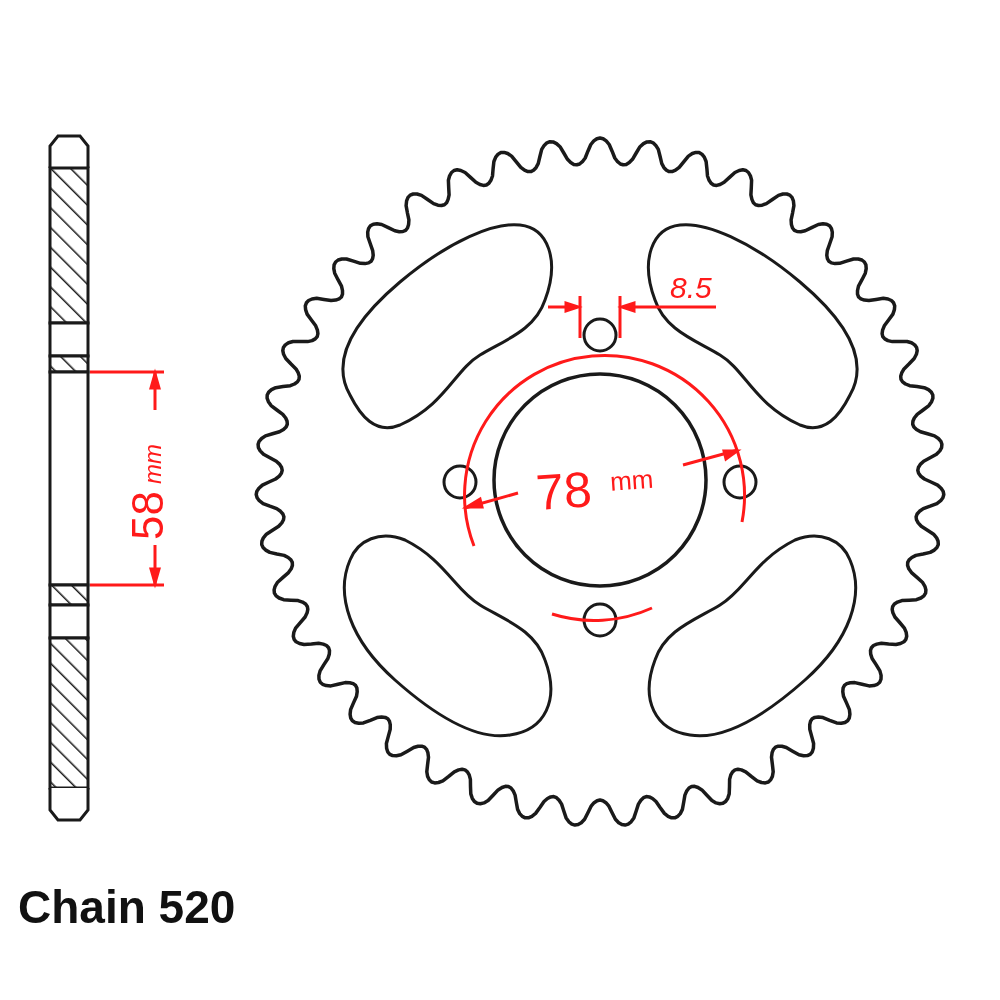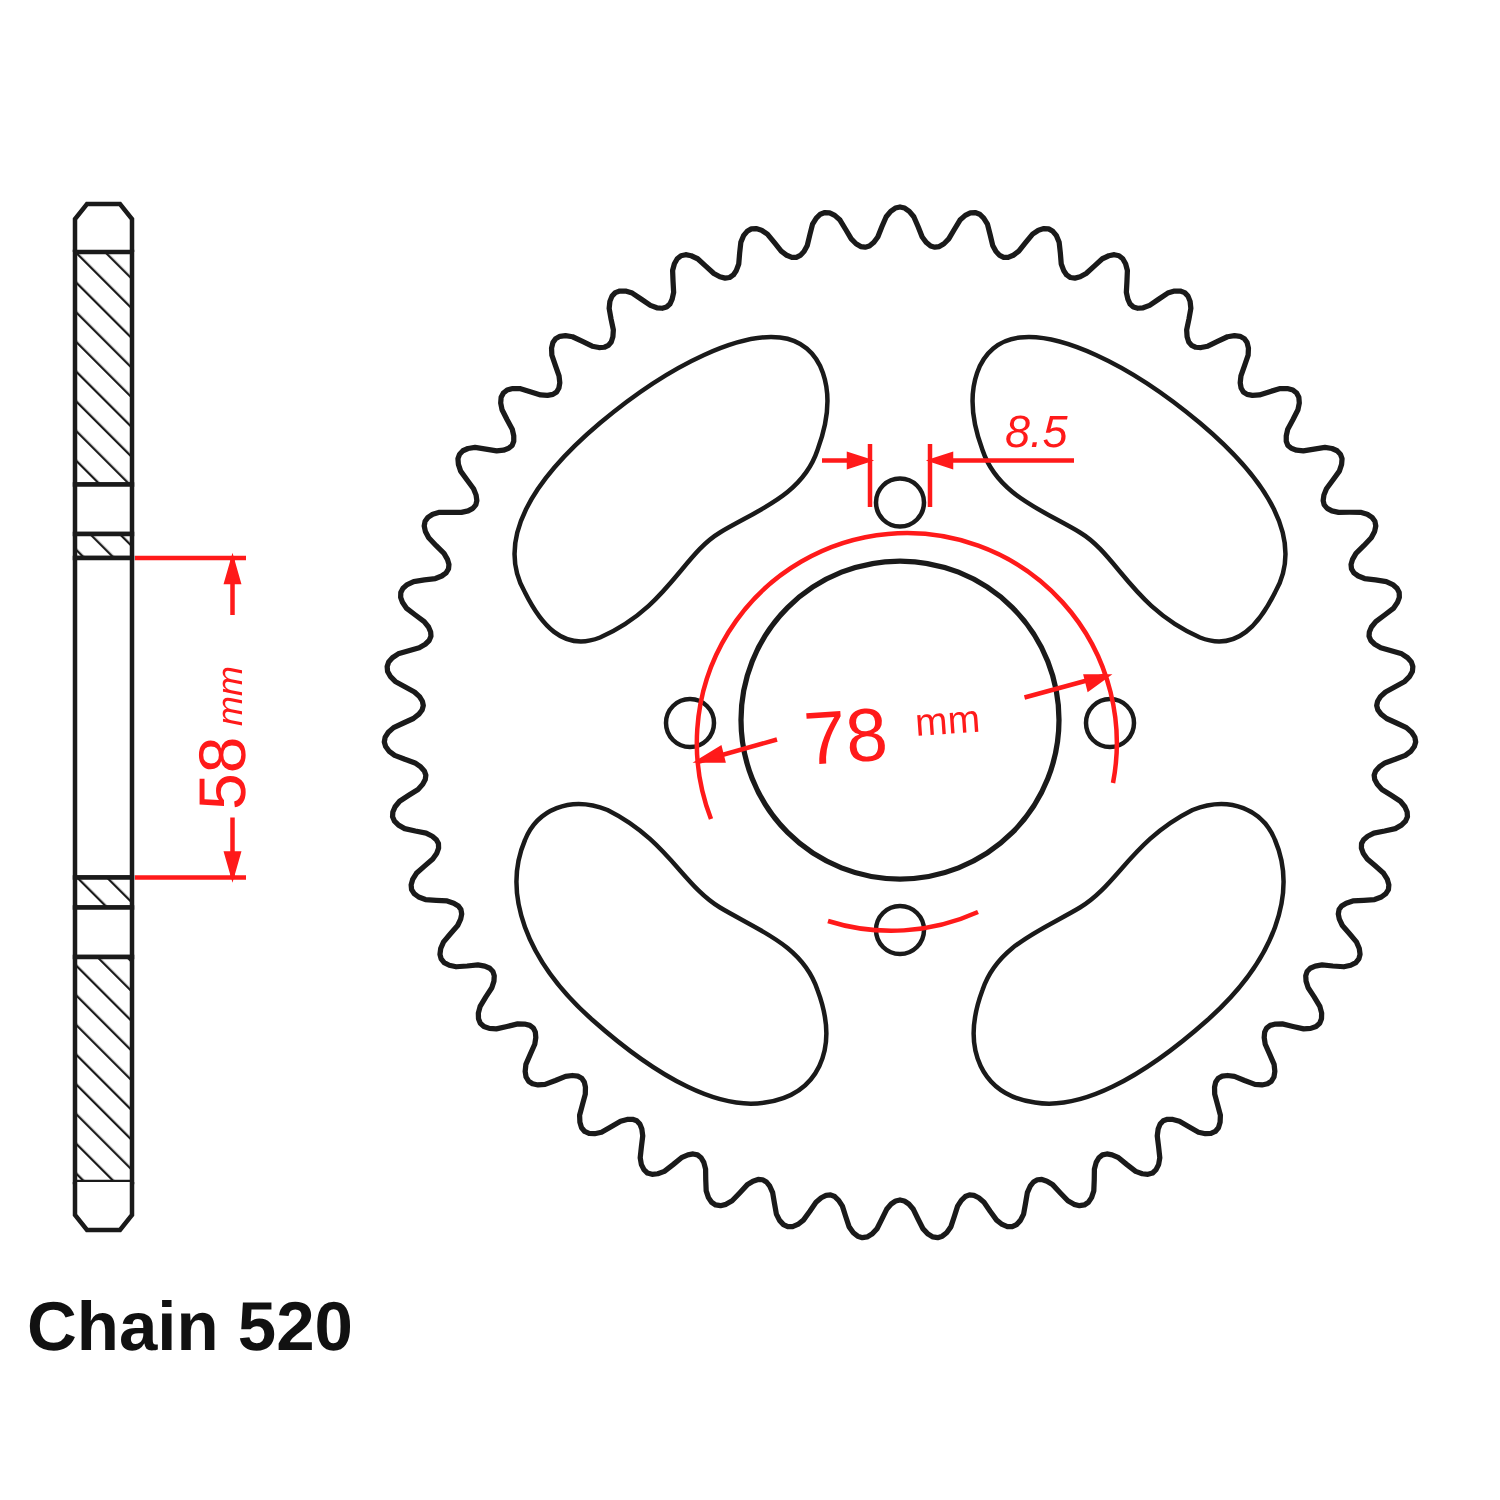--- a/index.html
+++ b/index.html
@@ -1,19 +1,19 @@
 <!DOCTYPE html>
 <html><head>
   <meta charset="utf-8">
   <style>
     html, body { margin: 0; padding: 0; background: #ffffff; }
     body { width: 1000px; height: 1000px; position: relative; overflow: hidden; }
     #canvas { position: absolute; left: 0; top: 0; width: 1000px; height: 1000px; }
     .caption {
-      position: absolute; left: 18px; top: 857px;
+      position: absolute; left: 18px; top: 880px;
       font-family: "Liberation Sans", sans-serif; font-weight: bold;
       font-size: 46px; color: #111111; letter-spacing: 0px;
     }
     svg text { font-family: "Liberation Sans", sans-serif; }
   </style>
 </head>
 <body>
 
 <svg id="canvas" viewBox="0 0 1000 1000" xmlns="http://www.w3.org/2000/svg">
   <defs>

